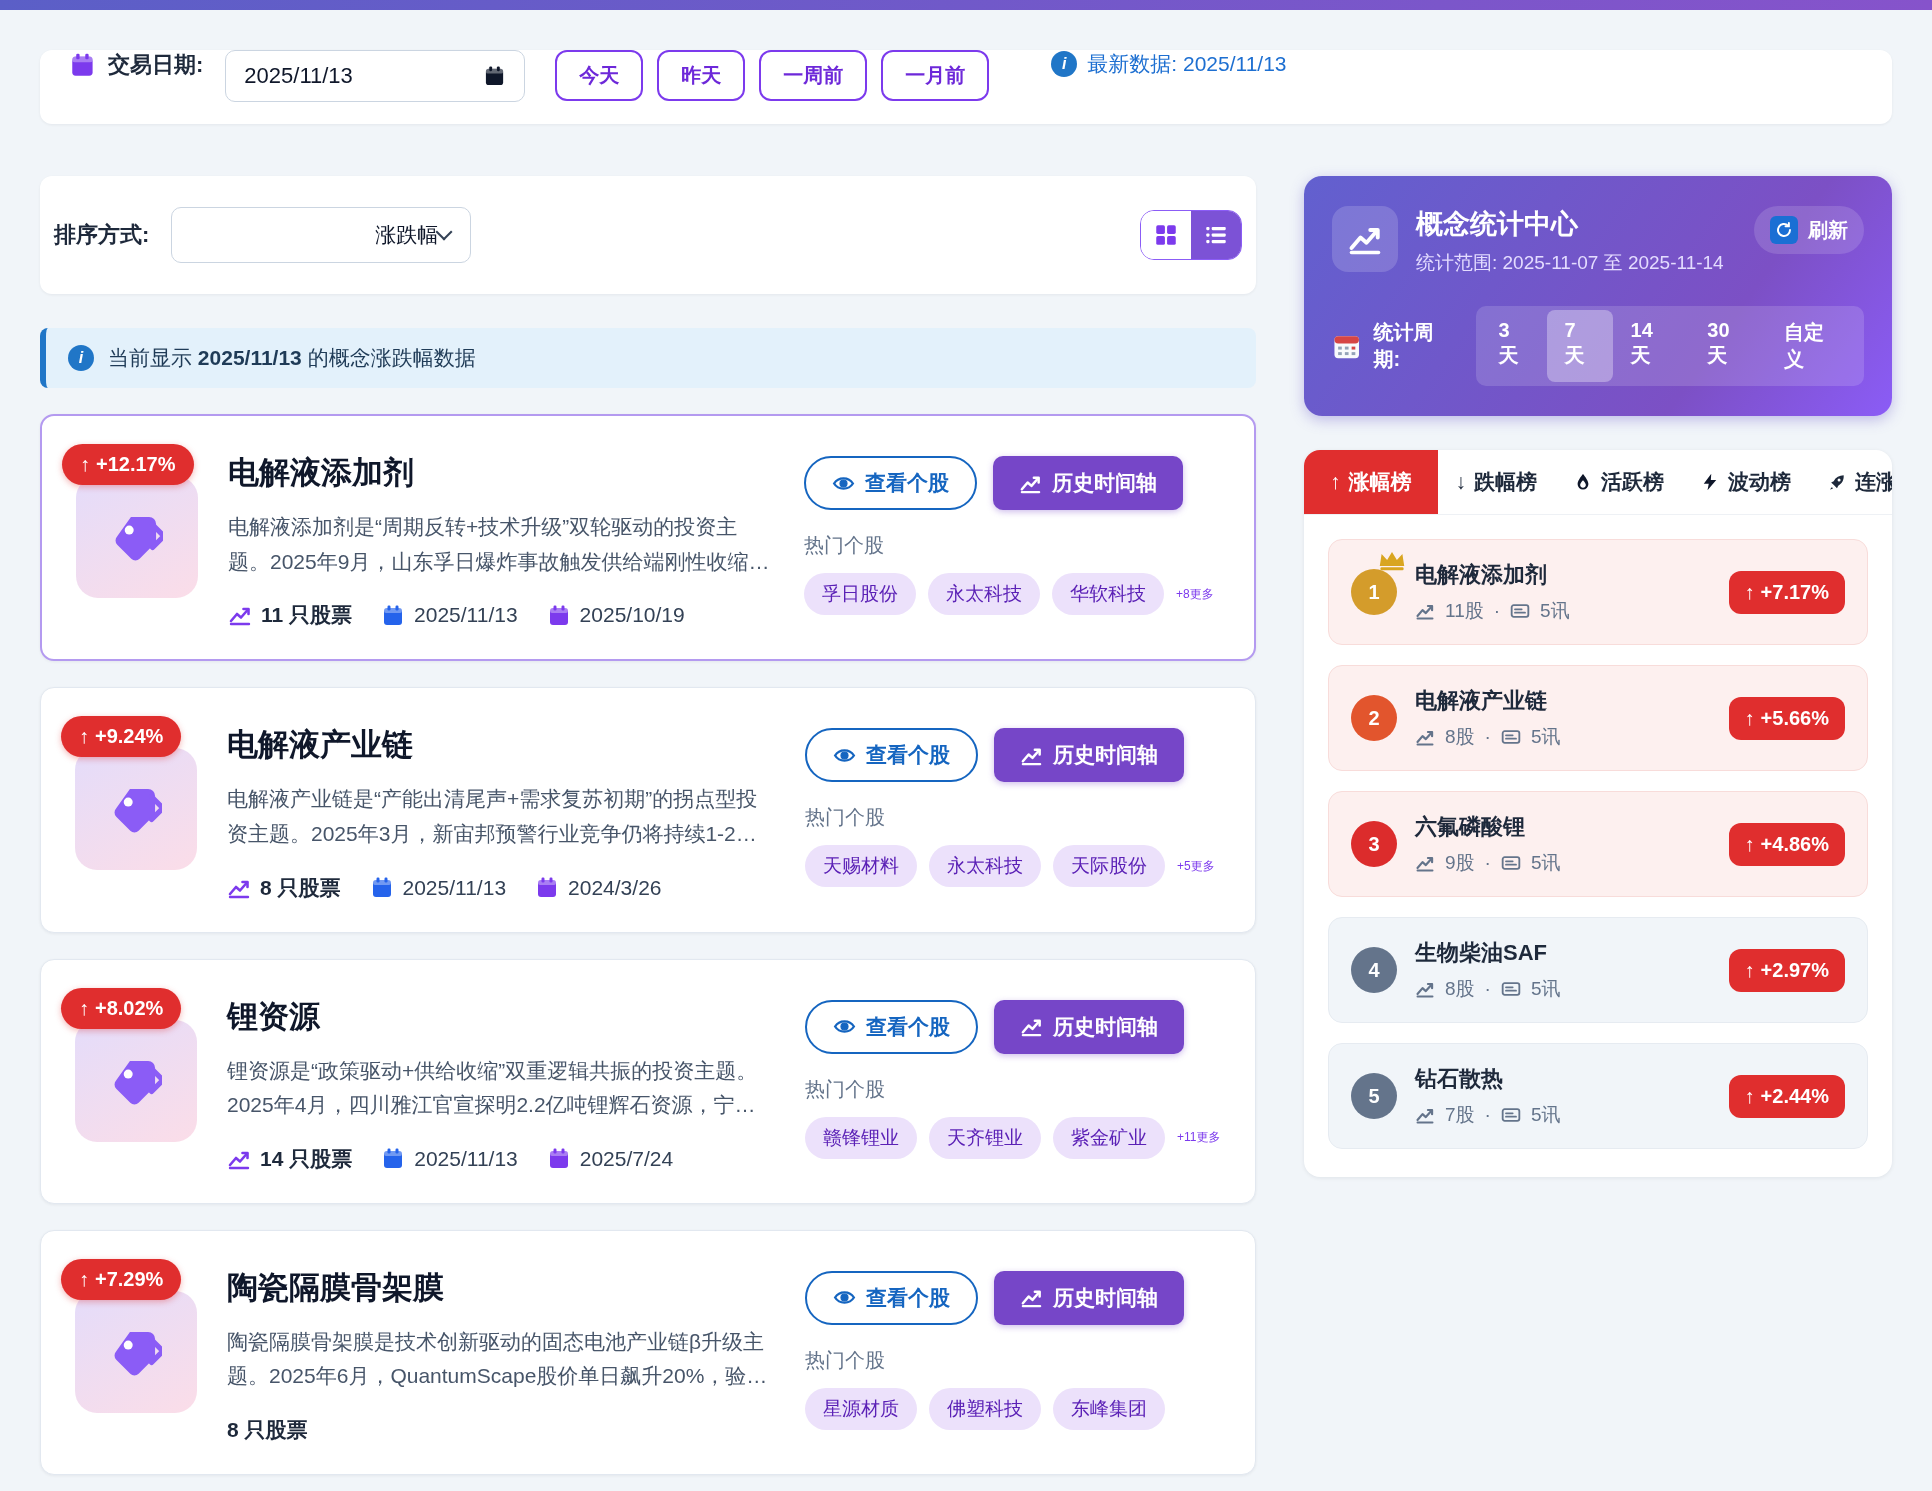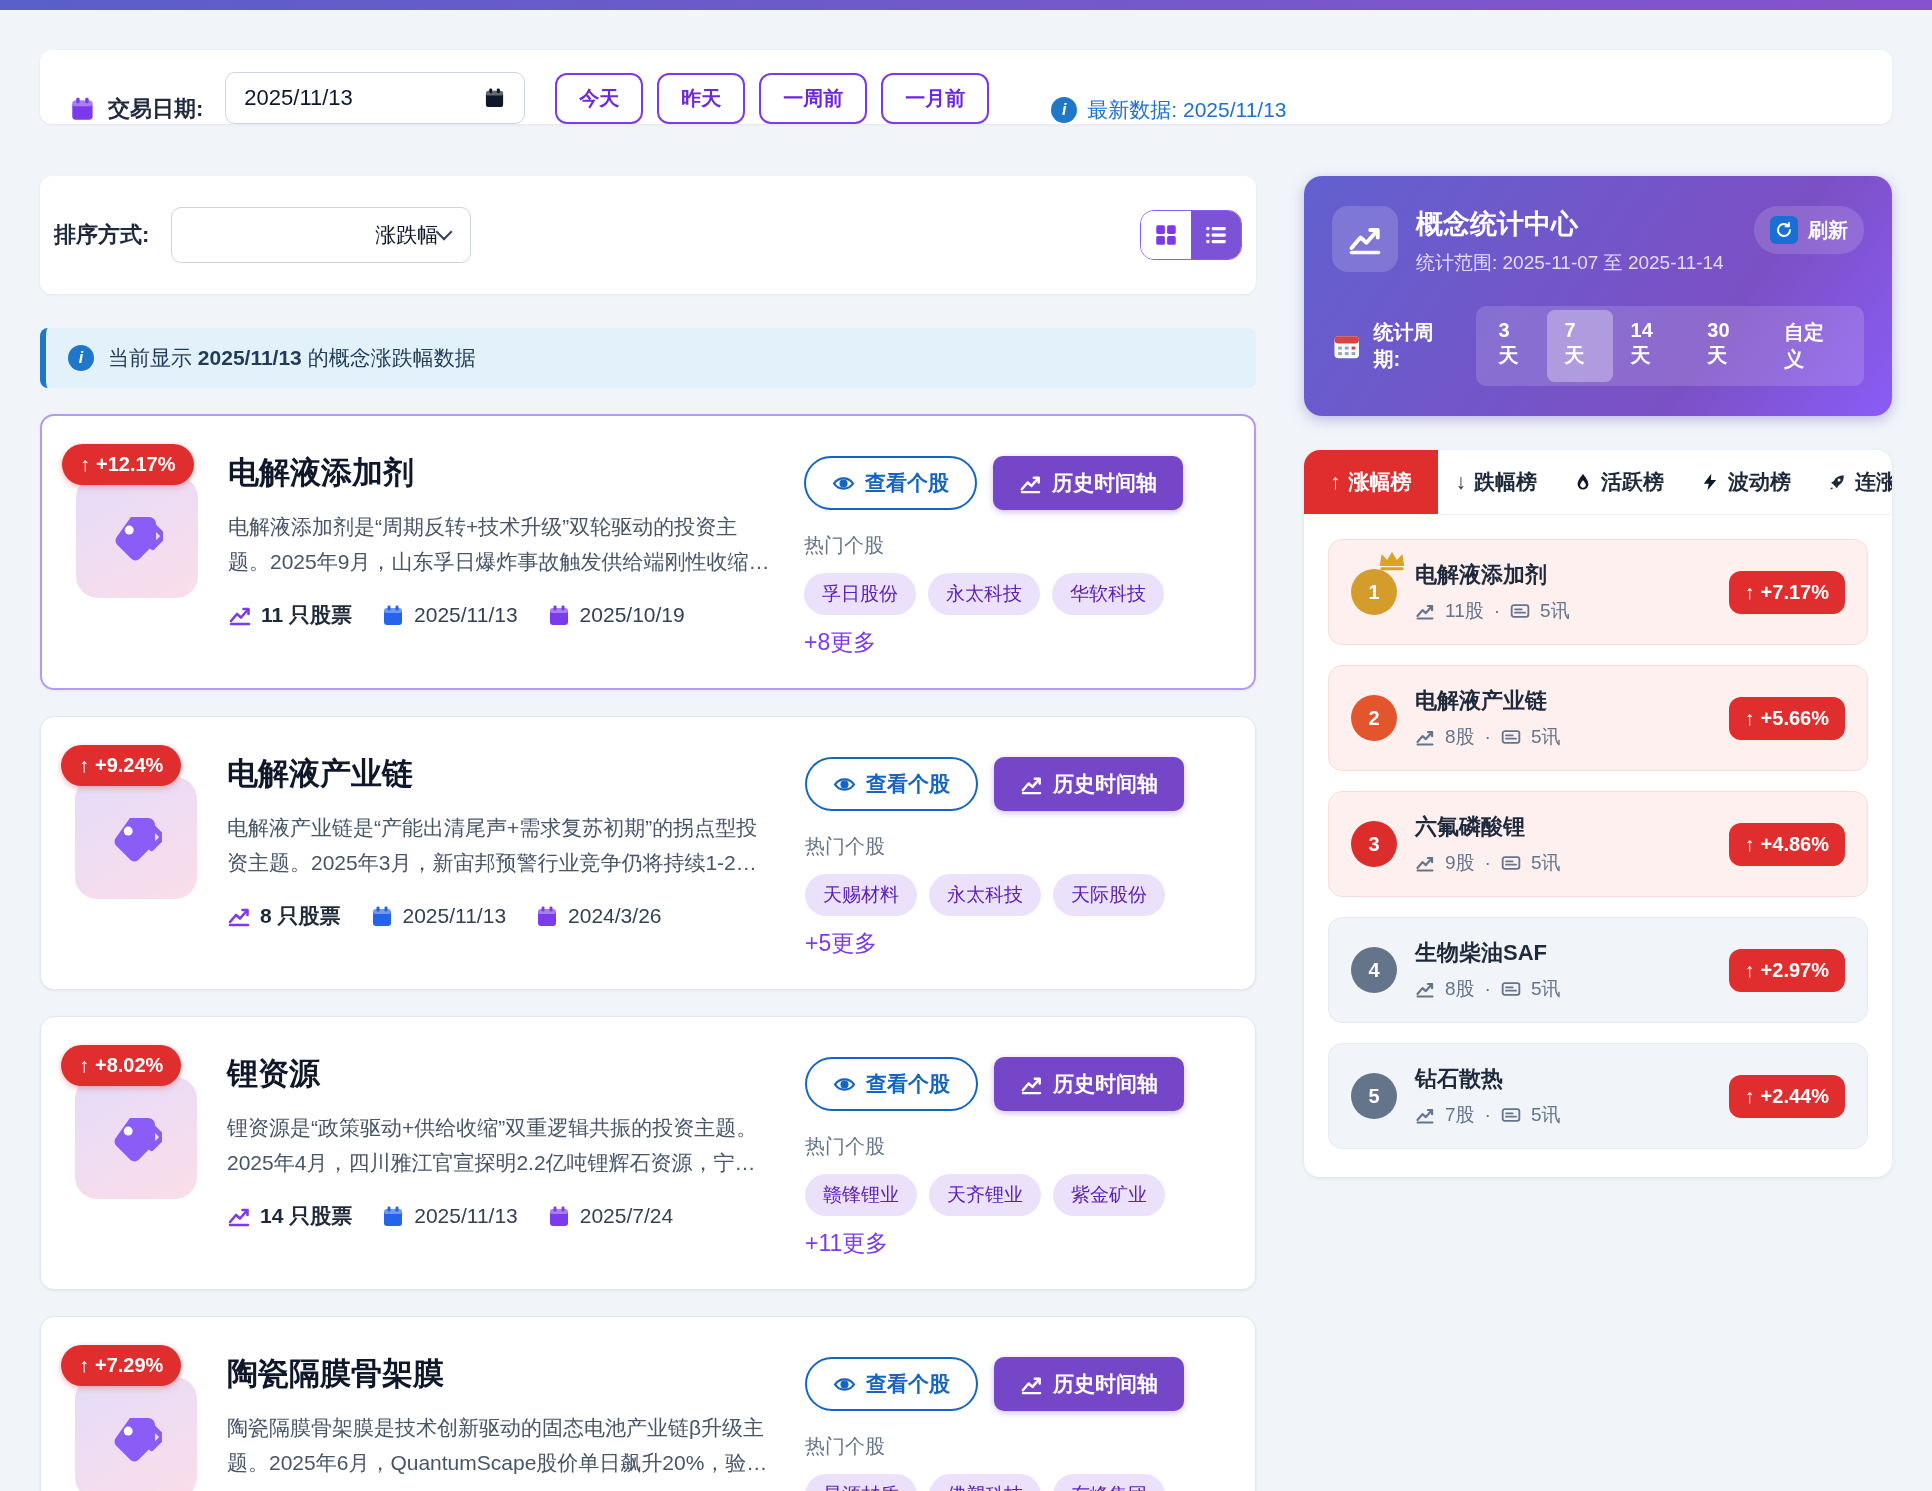--- a/index.html
+++ b/index.html
@@ -2,21 +2,21 @@
 <html><head>
 <meta charset="utf-8">
 <style>
   * { margin:0; padding:0; box-sizing:border-box; }
   html,body { width:1932px; height:1491px; overflow:hidden; }
   body { font-family:"Liberation Sans","DejaVu Sans",sans-serif; background:#f1f5f9; color:#1e293b; }
   .topbar { height:10px; background:linear-gradient(90deg,#5b5fc7,#8653cb); }
   .wrap { padding:40px 40px 0 40px; }
 
   
-  .toolbar { background:#fff; border-radius:12px; box-shadow:0 1px 3px rgba(15,23,42,.06); height:74px; display:flex; align-items:flex-end; gap:22px; padding:0 30px; }
+  .toolbar { background:#fff; border-radius:12px; box-shadow:0 1px 3px rgba(15,23,42,.06); height:74px; display:flex; align-items:flex-start; gap:22px; padding:0 30px; }
   .tb-label { font-size:22px; font-weight:bold; color:#1e293b; display:flex; align-items:center; gap:12px; }
   .date-input { width:300px; height:52px; border:1px solid #cbd5e1; border-radius:10px; display:flex; align-items:center; justify-content:space-between; padding:0 18px; font-size:22px; color:#0f172a; cursor:text; }
   .quick-btns { display:flex; gap:14px; margin-left:8px; }
   .qbtn { border:2px solid #7c3aed; color:#6d28d9; background:#fff; font-weight:bold; font-size:20px; padding:10px 22px; border-radius:12px; cursor:pointer; }
   .latest { display:flex; align-items:center; gap:10px; margin-left:40px; color:#1d6fd1; font-size:21px; }
   .info-dot { width:26px; height:26px; border-radius:50%; background:#2076c7; color:#fff; font-size:16px; font-weight:bold; display:flex; align-items:center; justify-content:center; font-style:italic; flex:0 0 auto; }
 
   .cols { display:flex; gap:48px; margin-top:52px; align-items:flex-start; }
   .left-col { flex:1; min-width:0; }
   .right-col { width:588px; flex:0 0 588px; }
@@ -46,21 +46,21 @@
   .cmeta { margin-top:22px; display:flex; align-items:center; gap:30px; font-size:21px; color:#334155; }
   .cmeta .m { display:flex; align-items:center; gap:9px; }
   .cmeta .stocks { font-weight:bold; color:#1e293b; }
   .cright { flex:0 0 420px; padding-top:6px; }
   .btn-row { display:flex; gap:16px; justify-content:flex-start; }
   .btn-view { display:flex; align-items:center; gap:10px; border:2px solid #1565c0; color:#1565c0; background:#fff; font-size:21px; font-weight:bold; border-radius:999px; padding:11px 26px; cursor:pointer; white-space:nowrap; }
   .btn-hist { display:flex; align-items:center; gap:10px; background:#7646c8; color:#fff; font-size:21px; font-weight:bold; border:none; border-radius:10px; padding:13px 26px; cursor:pointer; white-space:nowrap; box-shadow:0 2px 6px rgba(118,70,200,.35); }
   .hot-label { margin-top:22px; font-size:20px; color:#64748b; }
   .chips { margin-top:14px; display:flex; gap:12px; align-items:center; flex-wrap:wrap; }
   .chip { background:#ece1fb; color:#5b21b6; font-size:19px; border-radius:999px; padding:8px 18px; cursor:pointer; white-space:nowrap; }
-  .more { color:#7c3aed; font-size:23px; cursor:pointer; white-space:nowrap; }
+  .more { color:#7c3aed; font-size:12px; cursor:pointer; white-space:nowrap; }
 
   
   .stats { border-radius:18px; background:linear-gradient(125deg,#6260cf 0%,#7c50c5 70%,#8b5cf6 100%); color:#fff; padding:30px 28px; box-shadow:0 4px 14px rgba(98,80,200,.35); }
   .stats-head { display:flex; align-items:flex-start; gap:18px; }
   .stats-icon { width:66px; height:66px; border-radius:16px; background:rgba(255,255,255,.16); display:flex; align-items:center; justify-content:center; flex:0 0 auto; }
   .stats-title { font-size:27px; font-weight:bold; }
   .stats-range { margin-top:8px; font-size:19px; color:#e4dcff; }
   .refresh-btn { margin-left:auto; background:rgba(255,255,255,.14); border:none; border-radius:24px; color:#fff; font-size:20px; font-weight:bold; display:flex; align-items:center; gap:10px; padding:10px 16px; cursor:pointer; }
   .refresh-sq { width:28px; height:28px; background:#1a6fd4; border-radius:6px; display:flex; align-items:center; justify-content:center; }
   .period-row { margin-top:30px; display:flex; align-items:center; gap:12px; font-size:20px; font-weight:bold; }

